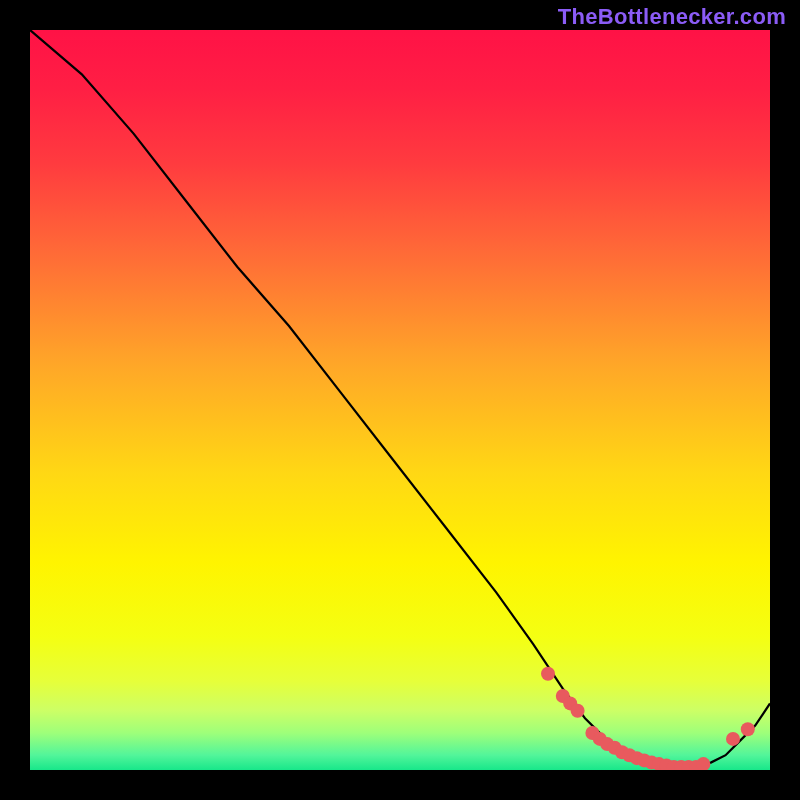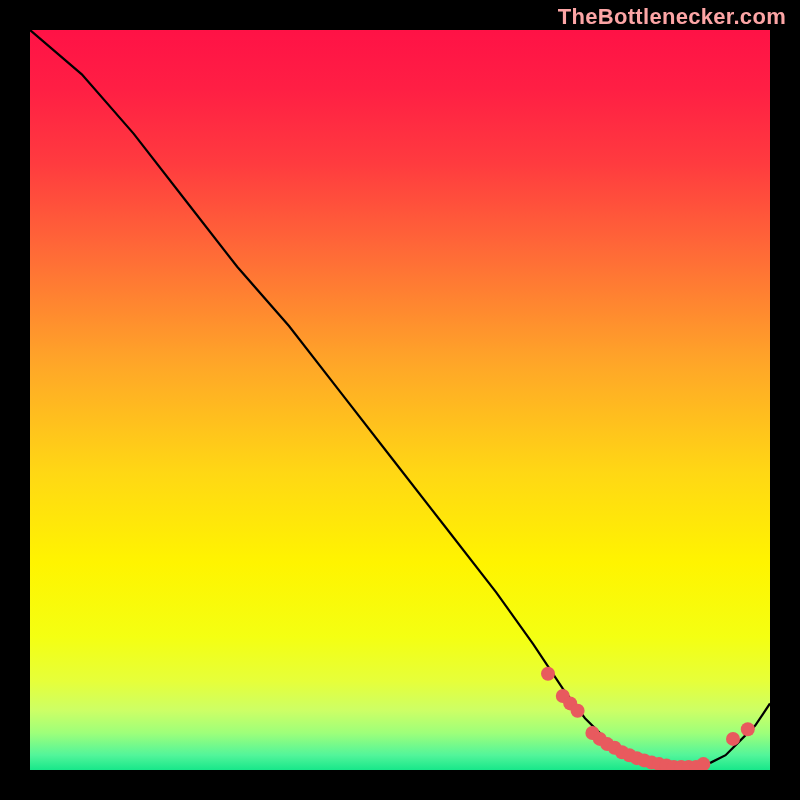--- a/index.html
+++ b/index.html
@@ -13,21 +13,21 @@
   }
   .stage {
     position: relative;
     width: 800px;
     height: 800px;
   }
   .watermark {
     position: absolute;
     top: 4px;
     right: 14px;
-    color: #fca5a5;
+    color: #8b5cf6;
     font-size: 22px;
     font-weight: 600;
     letter-spacing: 0.3px;
     user-select: none;
   }
   .plot-area {
     position: absolute;
     left: 30px;
     top: 30px;
     width: 740px;

